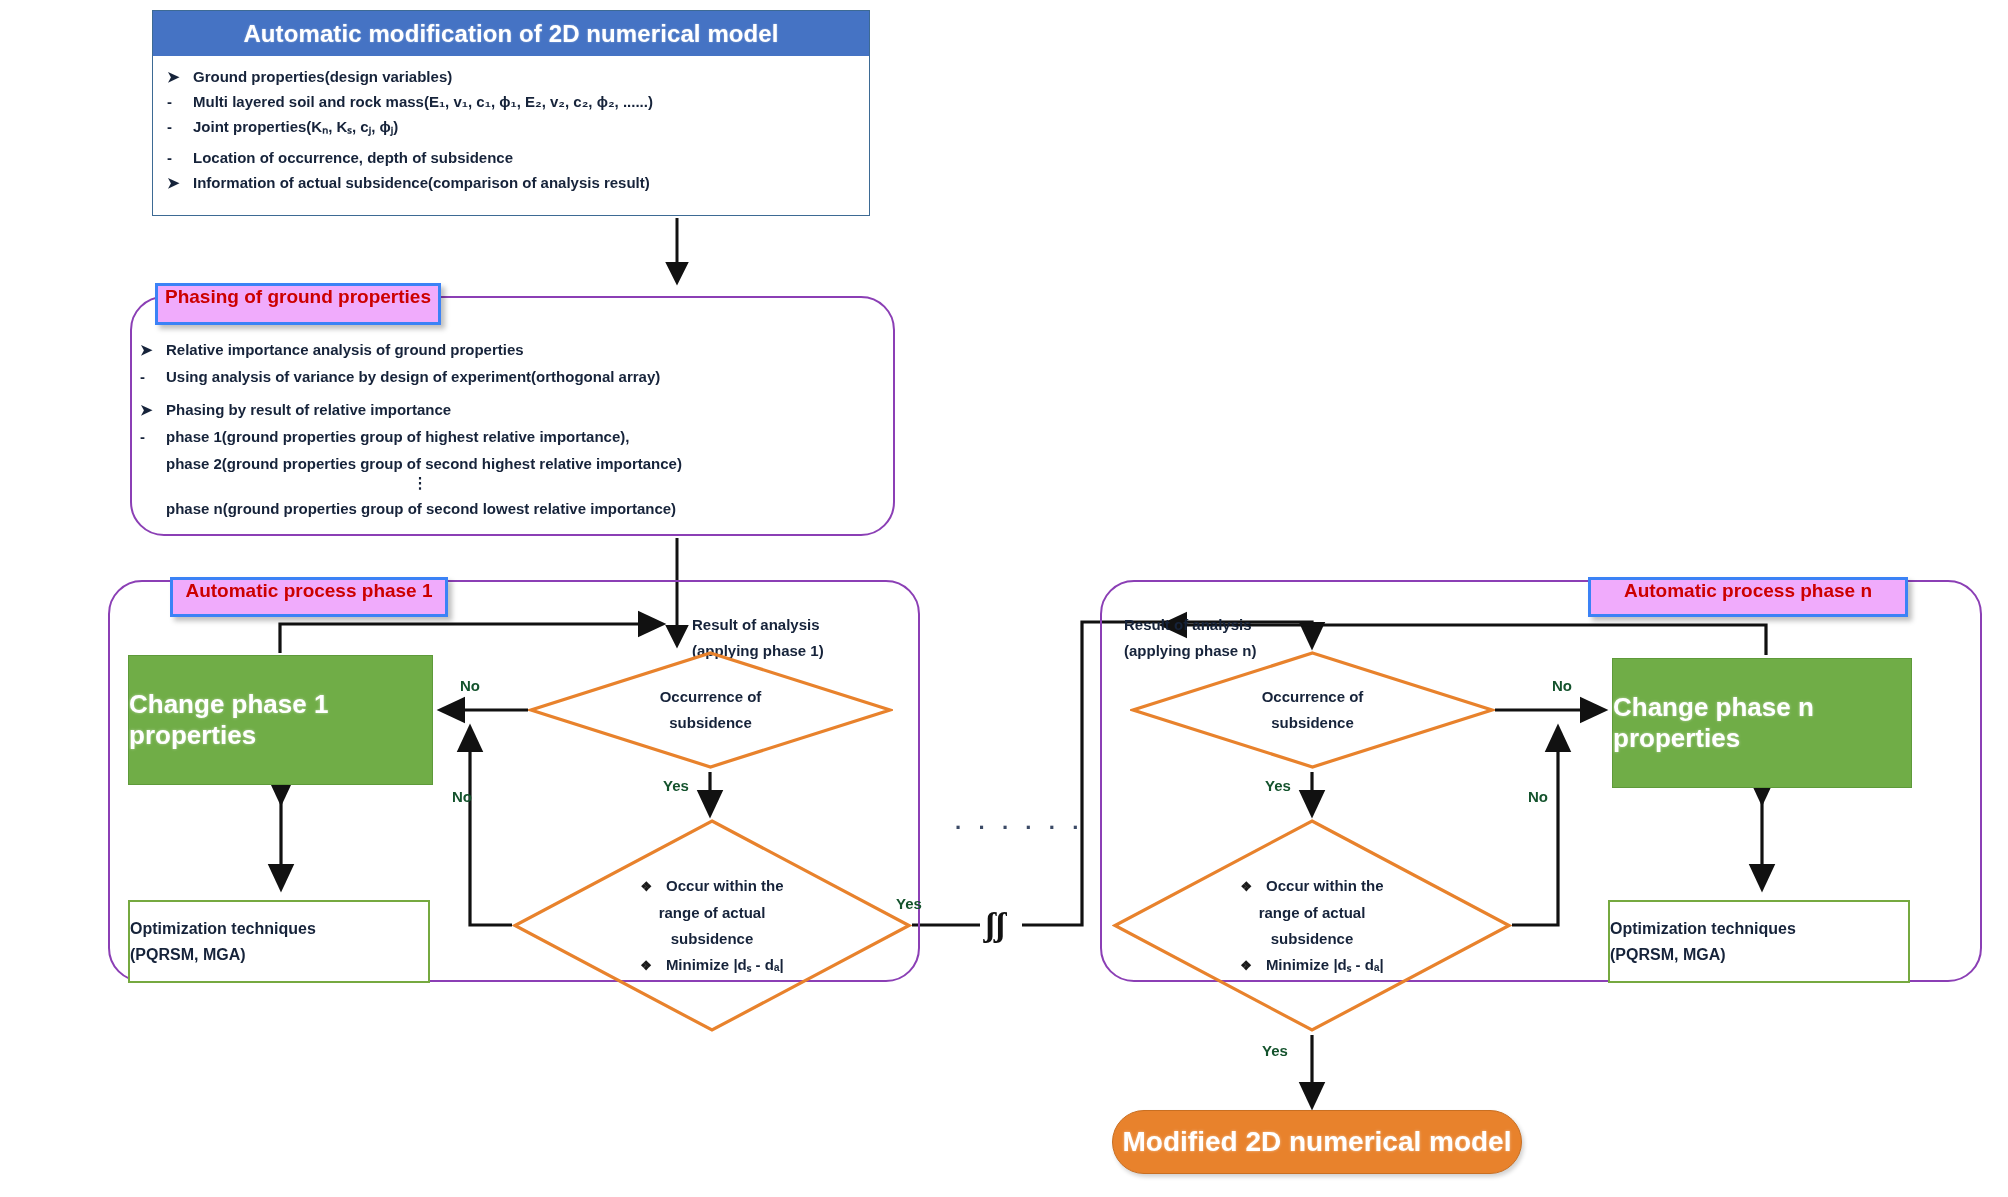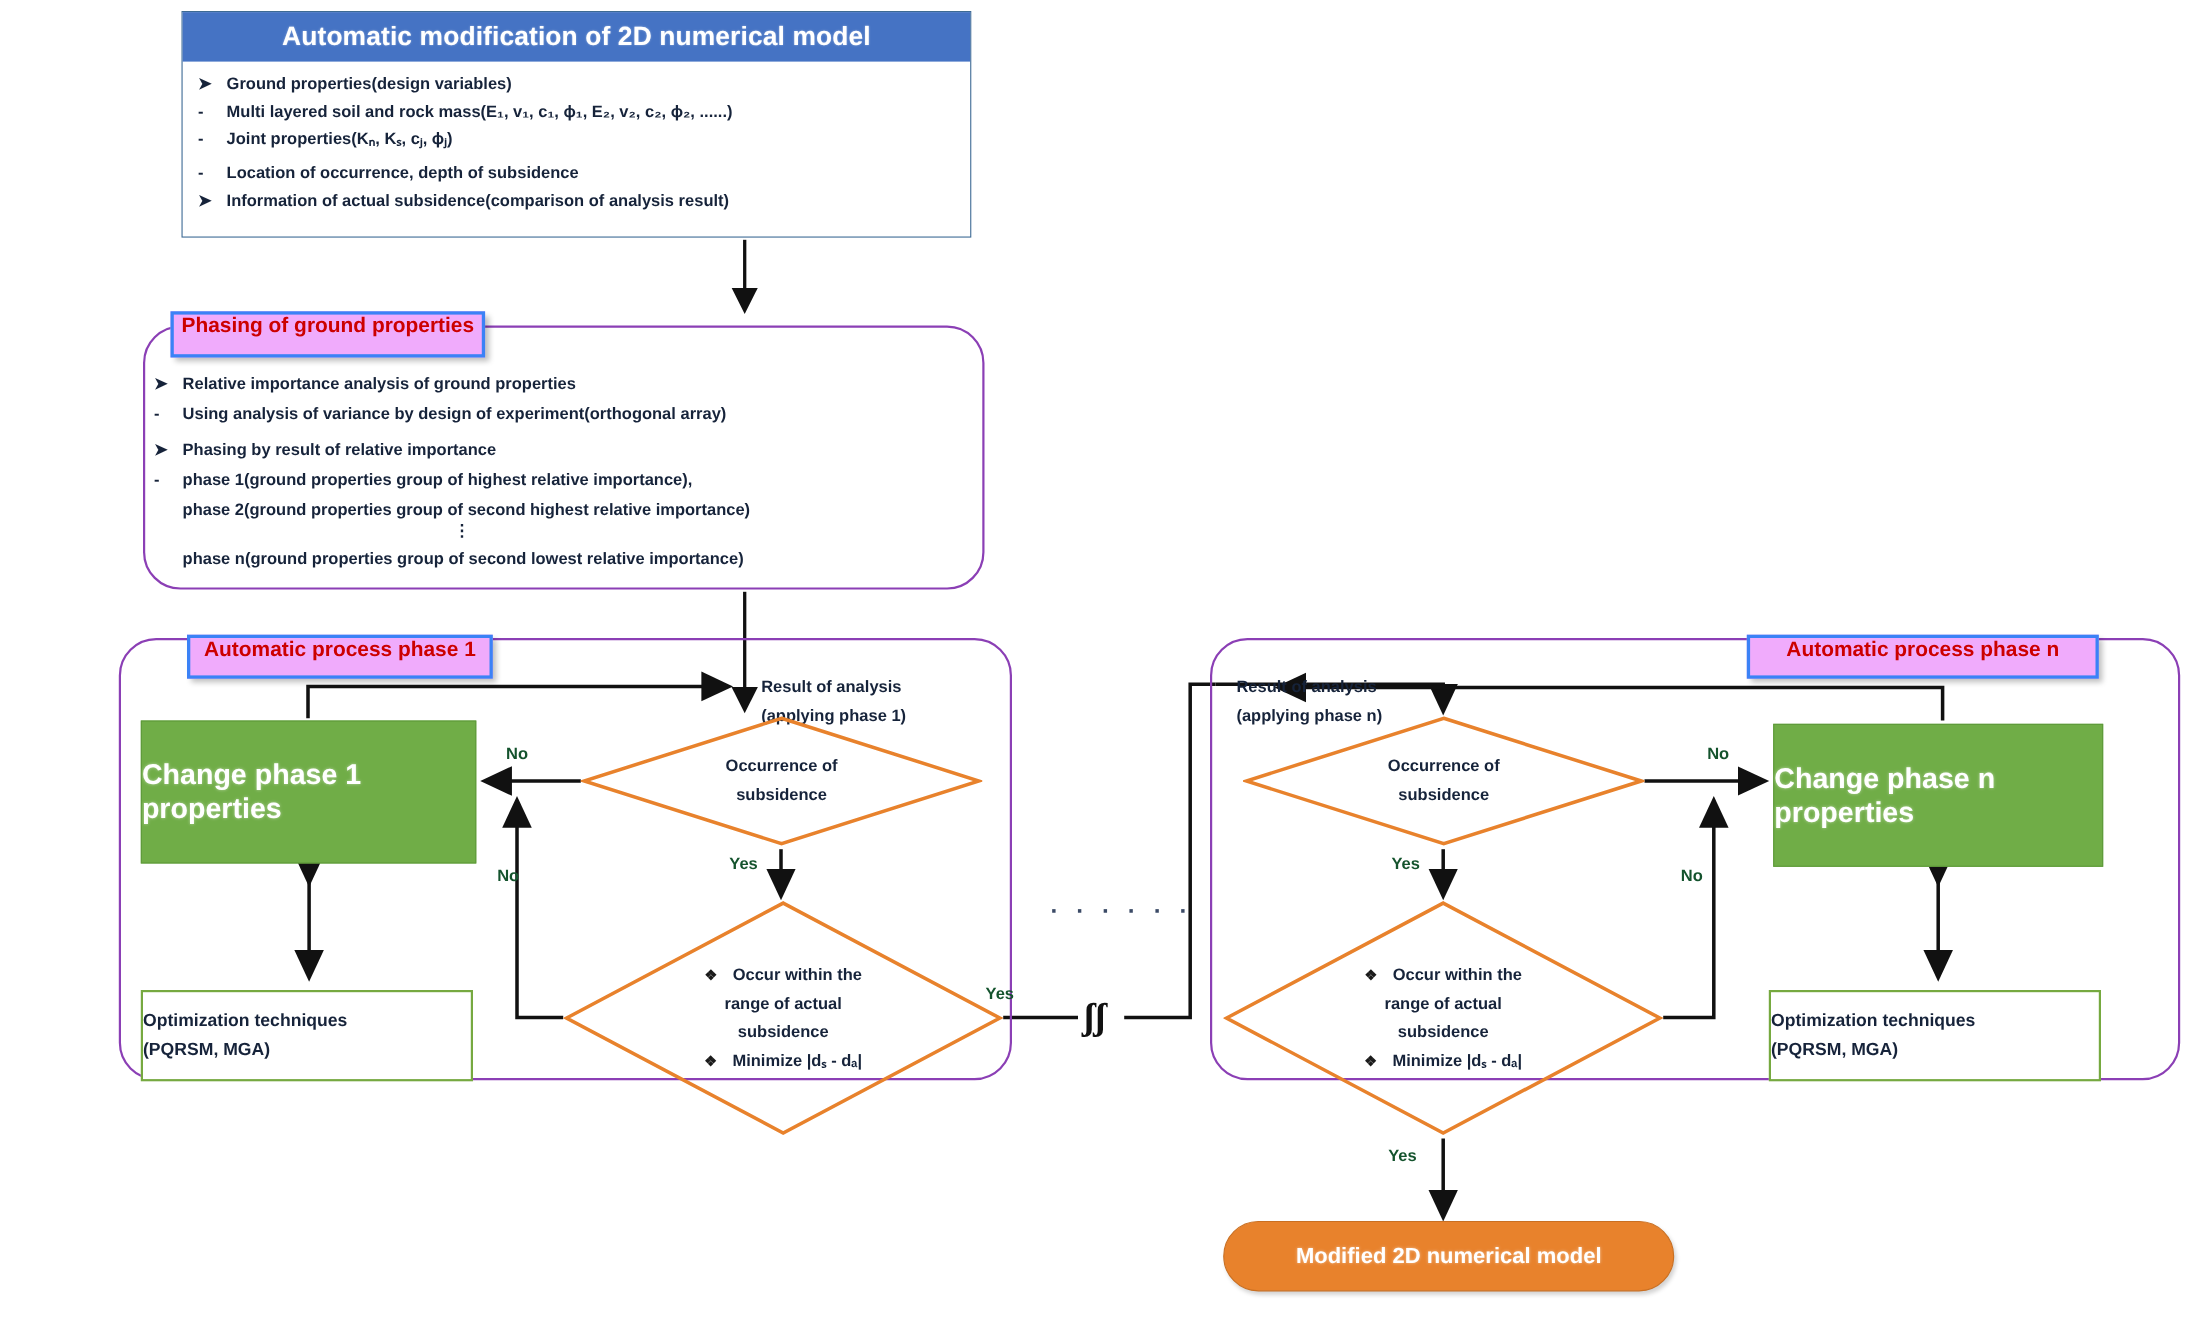--- a/index.html
+++ b/index.html
@@ -2,21 +2,21 @@
 <html><head>
 <meta charset="utf-8">
 <style>
   html,body{margin:0;padding:0;background:#ffffff;}
   body{font-family:"Liberation Sans",sans-serif;}
   #stage{position:relative;width:2008px;height:1197px;background:#ffffff;overflow:hidden;}
 
   .abs{position:absolute;box-sizing:border-box;}
 
   
-  #topbox{left:165px;top:10px;width:718px;height:206px;border:1.5px solid #3d6a94;background:#ffffff;}
+  #topbox{left:152px;top:10px;width:718px;height:206px;border:1.5px solid #3d6a94;background:#ffffff;}
   #topbox-header{left:0;top:0;width:100%;height:45px;background:#4573c4;display:flex;align-items:center;justify-content:center;}
   #topbox-header .t{color:#ffffff;font-size:24px;font-weight:bold;letter-spacing:.1px;
      text-shadow:0 0 2px rgba(255,255,255,.45);}
   #topbox-body{left:0;top:45px;width:100%;height:161px;padding:8px 14px 0 14px;}
   .ln{font-size:15px;color:#16233a;font-weight:bold;line-height:25px;white-space:nowrap;}
   .bul{display:inline-block;width:26px;color:#16233a;font-weight:bold;}
   .sp6{height:6px;}
 
   
   .pcard{border:2.5px solid #8b3fb5;border-radius:34px;background:transparent;}
@@ -60,21 +60,21 @@
 
   #d1a{left:528px;top:650px;width:365px;height:120px;}
   #d1b{left:512px;top:818px;width:400px;height:215px;}
   #dna{left:1130px;top:650px;width:365px;height:120px;}
   #dnb{left:1112px;top:818px;width:400px;height:215px;}
 
   
   #ellipse{left:1112px;top:1110px;width:410px;height:64px;background:#e8822c;border:1.5px solid #c96f22;
     border-radius:32px;display:flex;align-items:center;justify-content:center;
     box-shadow:2px 3px 4px rgba(0,0,0,.18);}
-  #ellipse .t{color:#ffffff;font-size:20px;font-weight:bold;text-shadow:0 0 3px rgba(255,255,255,.5);}
+  #ellipse .t{color:#ffffff;font-size:28px;font-weight:bold;text-shadow:0 0 3px rgba(255,255,255,.5);}
 
   
   .lbl{position:absolute;font-size:15px;font-weight:bold;color:#14532d;white-space:nowrap;}
   .lbl2{position:absolute;font-size:15px;font-weight:bold;color:#16233a;line-height:26px;white-space:nowrap;}
 
   #svg-wires{position:absolute;left:0;top:0;width:2008px;height:1197px;pointer-events:none;}
 
   #break-sym{left:985px;top:910px;font-size:34px;font-weight:bold;color:#111;
      font-family:"Liberation Serif",serif;line-height:30px;}
   #mid-dots{left:955px;top:815px;font-size:22px;font-weight:bold;color:#3b4a66;letter-spacing:5px;}

